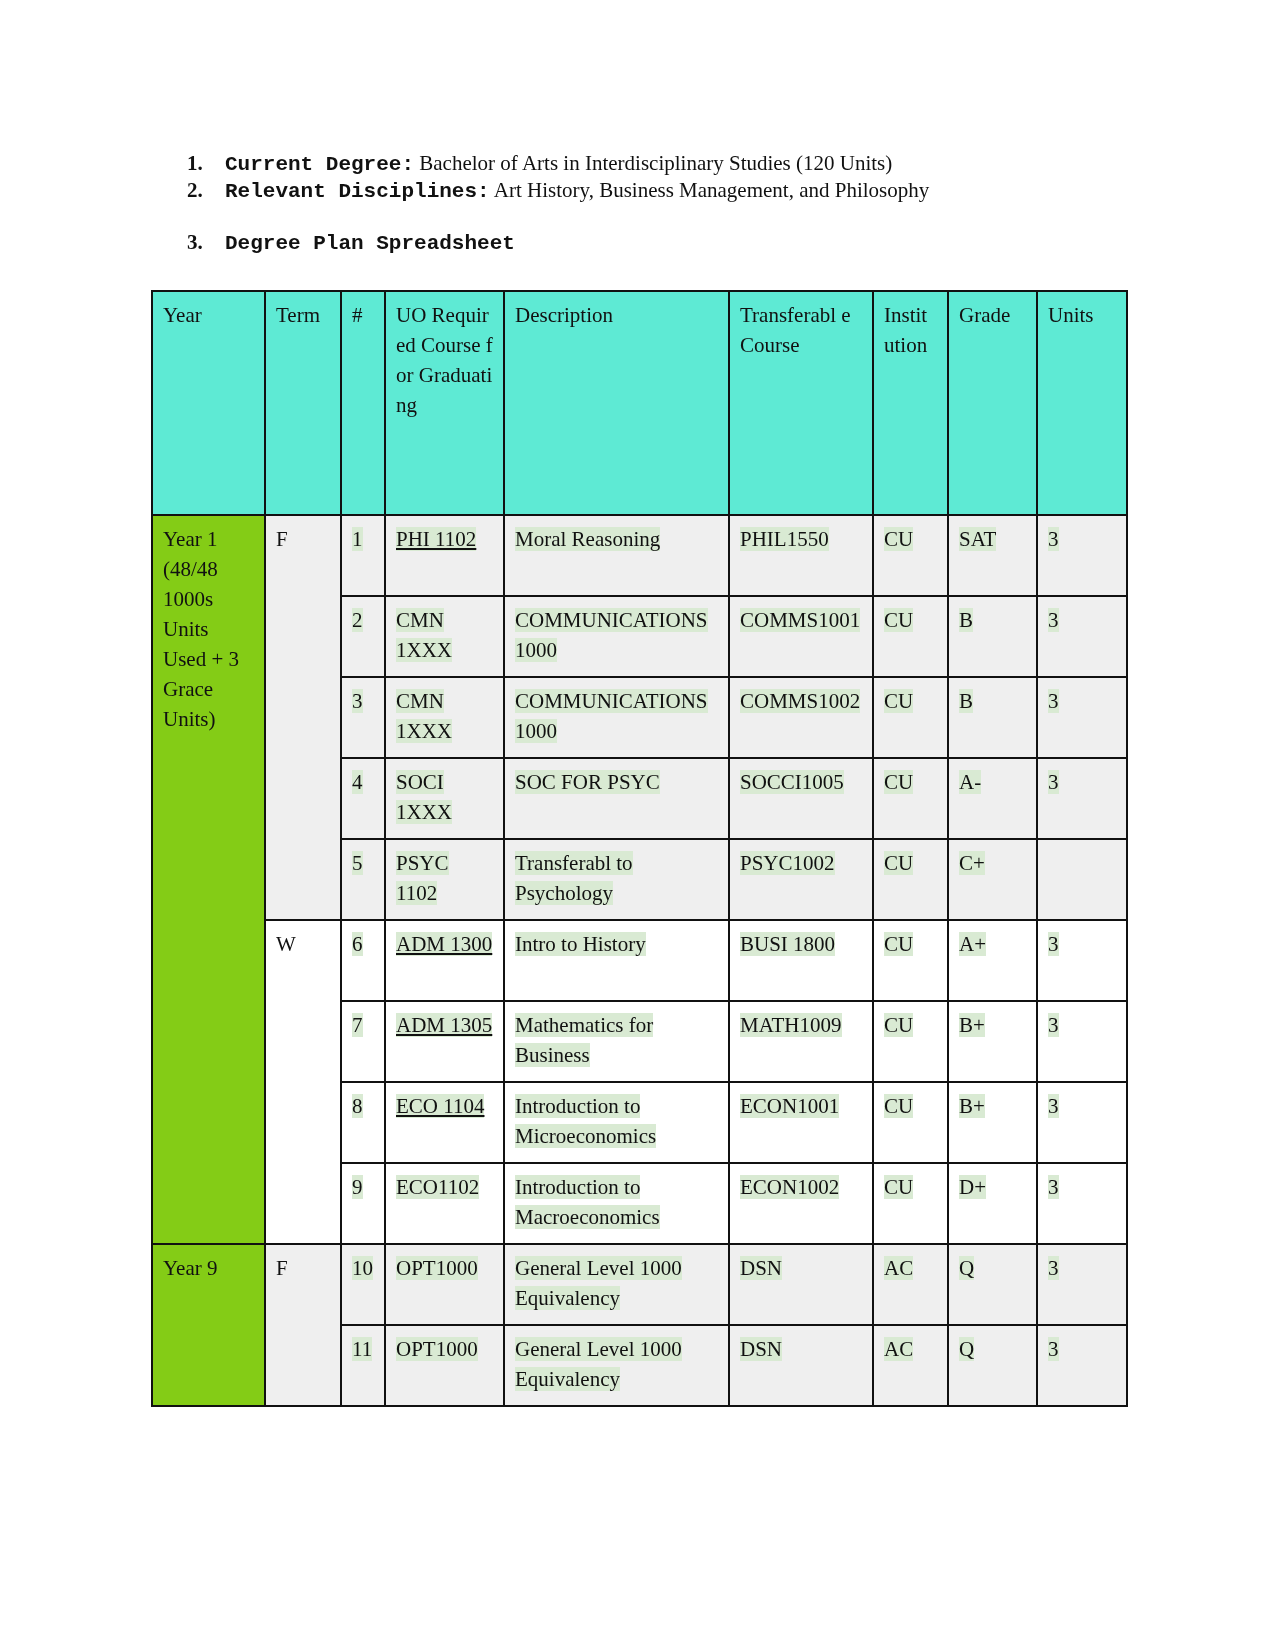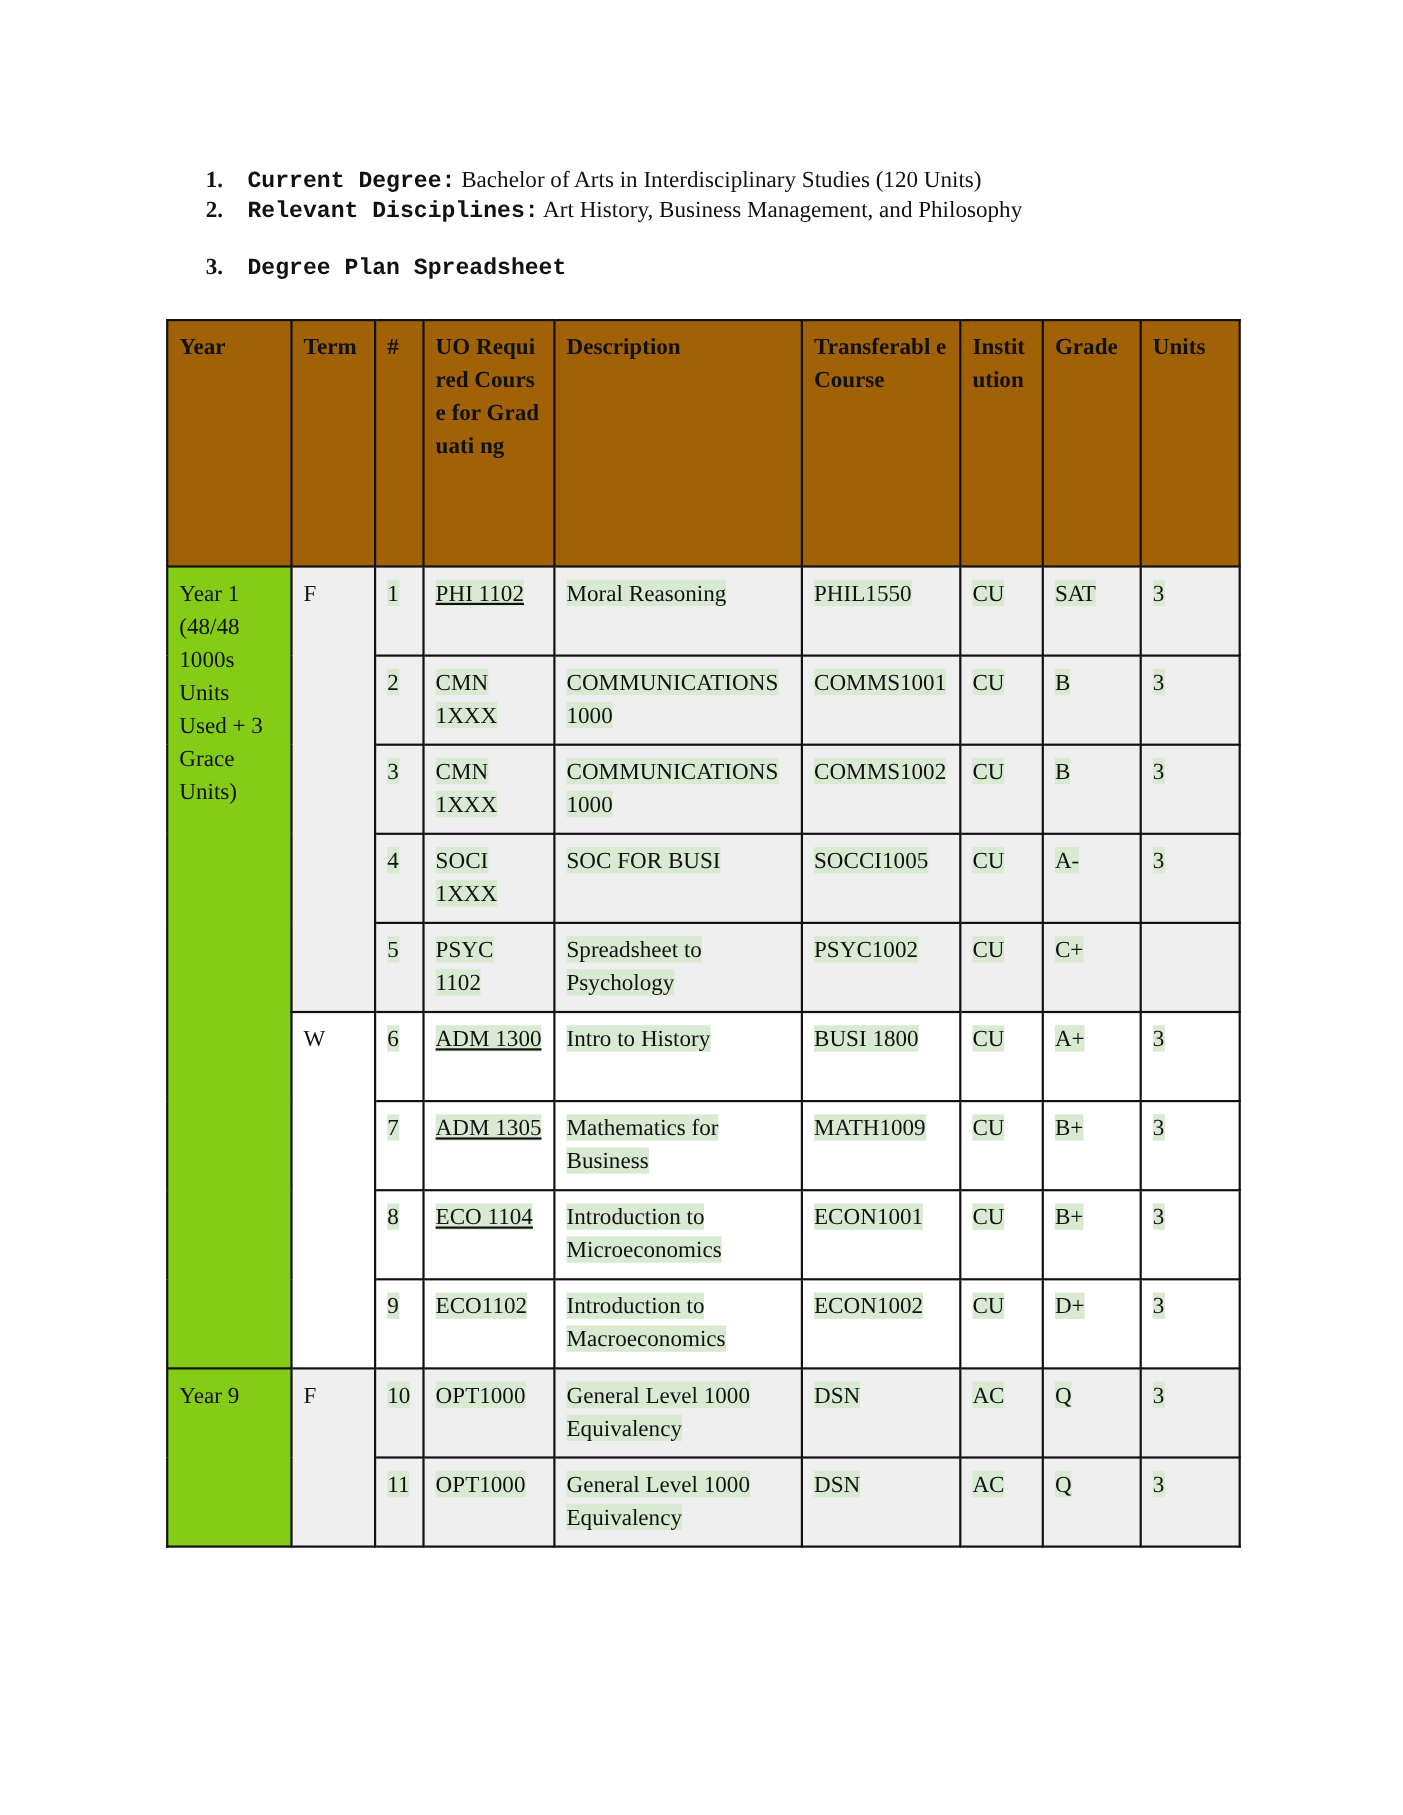--- a/index.html
+++ b/index.html
@@ -9,21 +9,21 @@
   .li { position: relative; height: 27px; white-space: nowrap; }
   .li .num { position: absolute; left: 0; font-weight: bold; }
   .li .txt { position: absolute; left: 38px; }
   .li b { font-weight: bold; font-family: Liberation Mono, monospace; }
   .li.gap { margin-top: 25px; }
 
   table.plan { position: absolute; left: 151px; top: 290px; border-collapse: collapse;
                font-size: 21px; line-height: 30px; table-layout: fixed; width: 975px; }
   table.plan th, table.plan td { border: 2.5px solid #111; vertical-align: top;
                padding: 8px 10px 8px 10px; text-align: left; }
-  table.plan th { font-weight: bold; height: 206px; background: #a16207; }
+  table.plan th { font-weight: normal; height: 206px; background: #5eead4; }
   table.plan td { height: 63px; }
   td.gray, .gray-row td.cell { background: #efefef; }
   td.yearcell { background: #84cc16; font-weight: normal; }
   td.termcell { font-weight: normal; }
   td.termcell.gray { background: #efefef; }
   td.termcell.white { background: #fff; }
   .gray-row td.cell { background: #efefef; }
   .white-row td.cell { background: #fff; }
   .hl { background: #d9ead3; box-decoration-break: clone; -webkit-box-decoration-break: clone; }
   .u { text-decoration: underline; text-align: center; }
@@ -104,31 +104,31 @@
       <td class="cell brk"><span class="hl">COMMUNICATIONS 1000</span></td>
       <td class="cell brk"><span class="hl">COMMS1002</span></td>
       <td class="cell"><span class="hl">CU</span></td>
       <td class="cell"><span class="hl">B</span></td>
       <td class="cell units"><span class="hl">3</span></td>
     </tr>
 
     <tr class="gray-row">
       <td class="cell num"><span class="hl">4</span></td>
       <td class="cell"><span class="hl">SOCI 1XXX</span></td>
-      <td class="cell"><span class="hl">SOC FOR BUSI</span></td>
+      <td class="cell"><span class="hl">SOC FOR PSYC</span></td>
       <td class="cell brk"><span class="hl">SOCCI1005</span></td>
       <td class="cell"><span class="hl">CU</span></td>
       <td class="cell"><span class="hl">A-</span></td>
       <td class="cell units"><span class="hl">3</span></td>
     </tr>
 
     <tr class="gray-row">
       <td class="cell num"><span class="hl">5</span></td>
       <td class="cell"><span class="hl">PSYC 1102</span></td>
-      <td class="cell"><span class="hl">Spreadsheet to Psychology</span></td>
+      <td class="cell"><span class="hl">Transferabl to Psychology</span></td>
       <td class="cell brk"><span class="hl">PSYC1002</span></td>
       <td class="cell"><span class="hl">CU</span></td>
       <td class="cell"><span class="hl">C+</span></td>
       <td class="cell units"><span></span></td>
     </tr>
 
     <tr class="white-row">
       <td class="termcell white" rowspan="4">W</td>
       <td class="cell num"><span class="hl">6</span></td>
       <td class="cell"><span class="hl u">ADM 1300</span></td>

